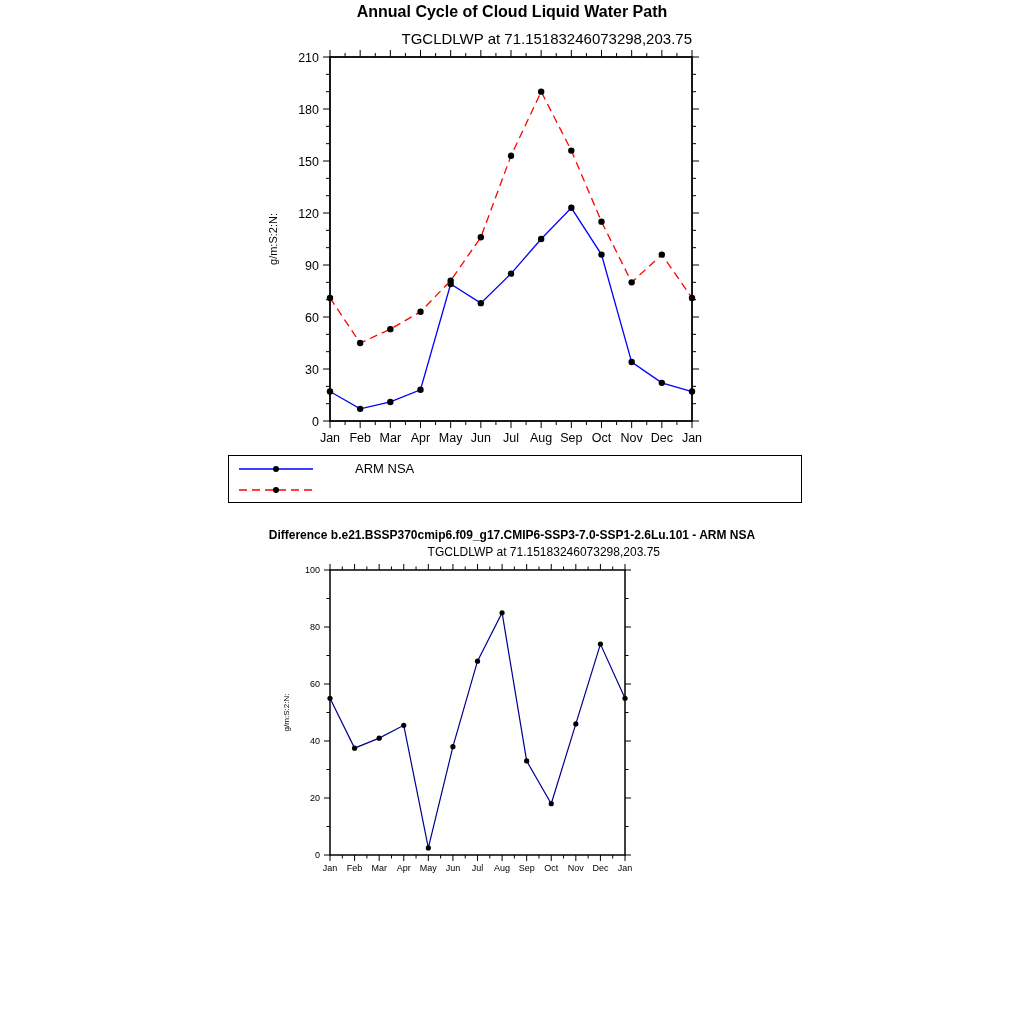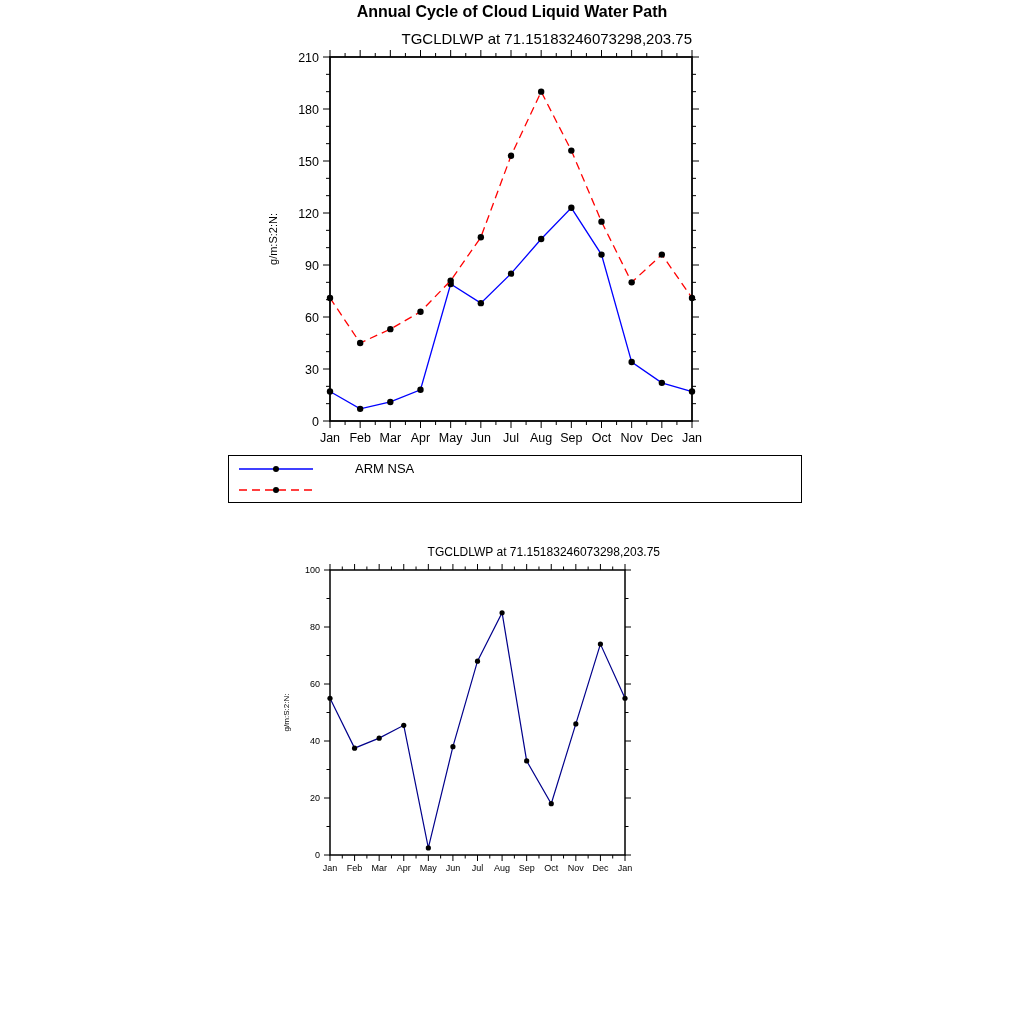--- a/index.html
+++ b/index.html
@@ -190,20 +190,21 @@
       <div class="legend-row">
         <svg class="lmark" id="lm1" width="78" height="16">
             <line x1="2" y1="8" x2="76" y2="8" stroke="#ff0000" stroke-width="1.3" stroke-dasharray="8,5"></line>
             <circle cx="39" cy="8" r="3" fill="#000000"></circle>
           </svg>
       </div>
     </div>
   </section>
 
   <section class="chart-block" id="chart1">
+    <div id="title1">Difference b.e21.BSSP370cmip6.f09_g17.CMIP6-SSP3-7.0-SSP1-2.6Lu.101 - ARM NSA</div>
     <div class="sub-title" id="sub1">TGCLDLWP at 71.15183246073298,203.75</div>
     <svg id="plot1" width="400" height="320">
         <rect x="75" y="6" width="295" height="285" fill="none" stroke="#000" stroke-width="1.5"></rect>
         <line x1="69" y1="291" x2="75" y2="291" stroke="#000"></line>
         <line x1="370" y1="291" x2="376" y2="291" stroke="#000"></line>
         <text x="65" y="294.24" text-anchor="end" font-size="9">0</text>
         <line x1="71.5" y1="262.5" x2="75" y2="262.5" stroke="#000"></line>
         <line x1="370" y1="262.5" x2="373.5" y2="262.5" stroke="#000"></line>
         <line x1="69" y1="234" x2="75" y2="234" stroke="#000"></line>
         <line x1="370" y1="234" x2="376" y2="234" stroke="#000"></line>

